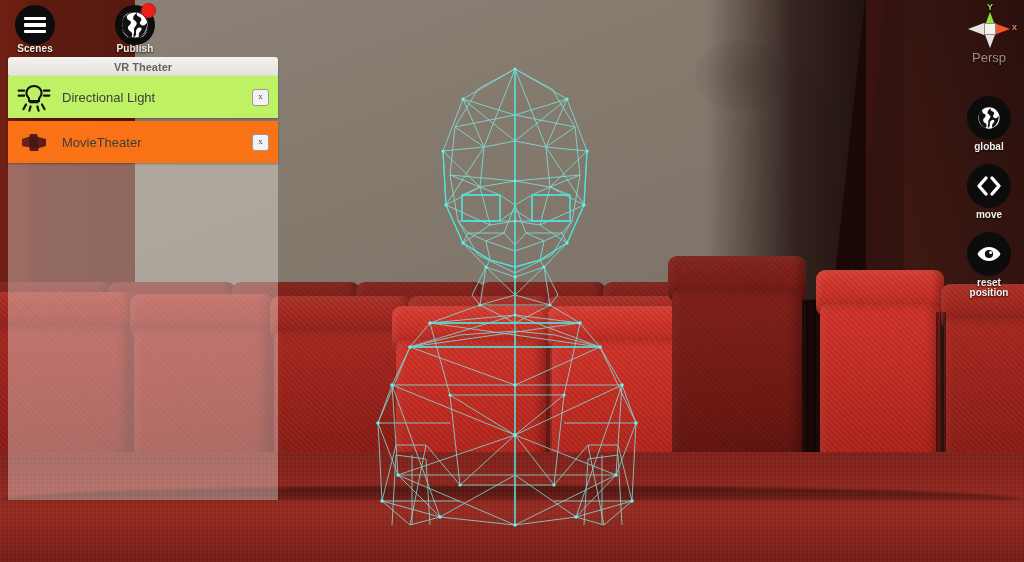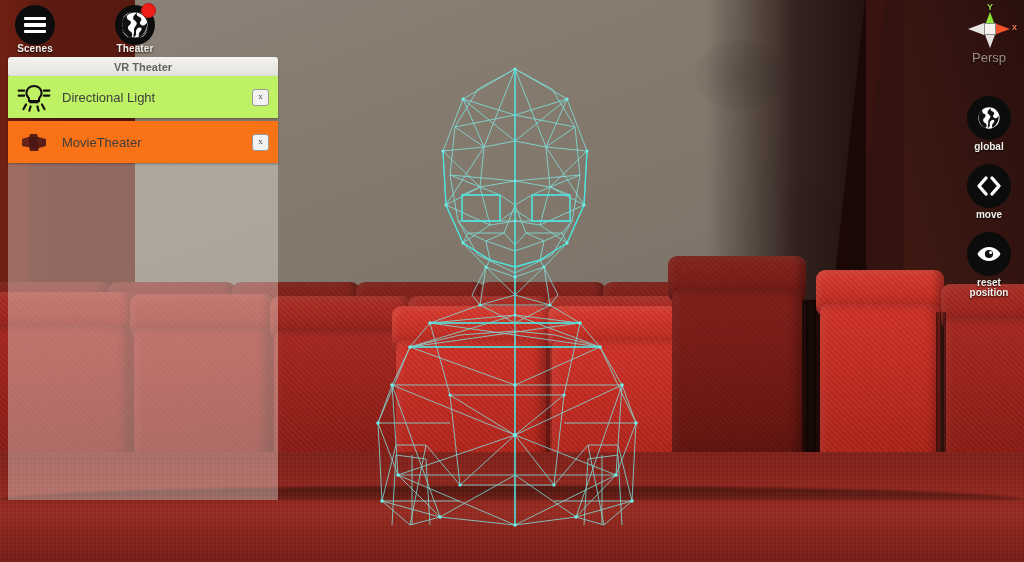--- a/index.html
+++ b/index.html
@@ -445,21 +445,21 @@
                    C6.5 25.4 1.4 21 1.4 14 C1.4 8.6 3.6 5 6.5 3.5 Z" fill="#111"></path>
           <path d="M16 1.6 C15 4 16.5 5.5 18.5 6 C20.5 6.5 21 9 19.5 10.5 C18 12 19.5 14 21.5 14.4
                    C23.5 14.8 25 13 26.2 11.5 C26.4 18.5 22.5 24 18 26.2 C17 23 18.5 21 20 19.5
                    C21.5 18 20 16 18 16.5 C16 17 14.5 19.5 15 22 C15.5 24.5 13.5 26 12.5 26.6
                    C12 24 13.5 22 13 19.5 C12.5 17 14.5 15.5 15.5 13.5 C16.5 11.5 14.5 10 13 9
                    C11.5 8 12 5.5 13.5 4 C14.2 3.2 15.2 2.2 16 1.6 Z" fill="#111"></path>
           <circle cx="14" cy="14" r="13" fill="none" stroke="#111" stroke-width="1.1"></circle>
         </svg>
         <span class="badge"></span>
       </div>
-      <span class="lbl">Theater</span>
+      <span class="lbl">Publish</span>
     </div>
   </div>
 
   <div class="scene-title">
     <span>VR Theater</span>
   </div>
 
   <div class="outliner">
 
     <div class="row light">

